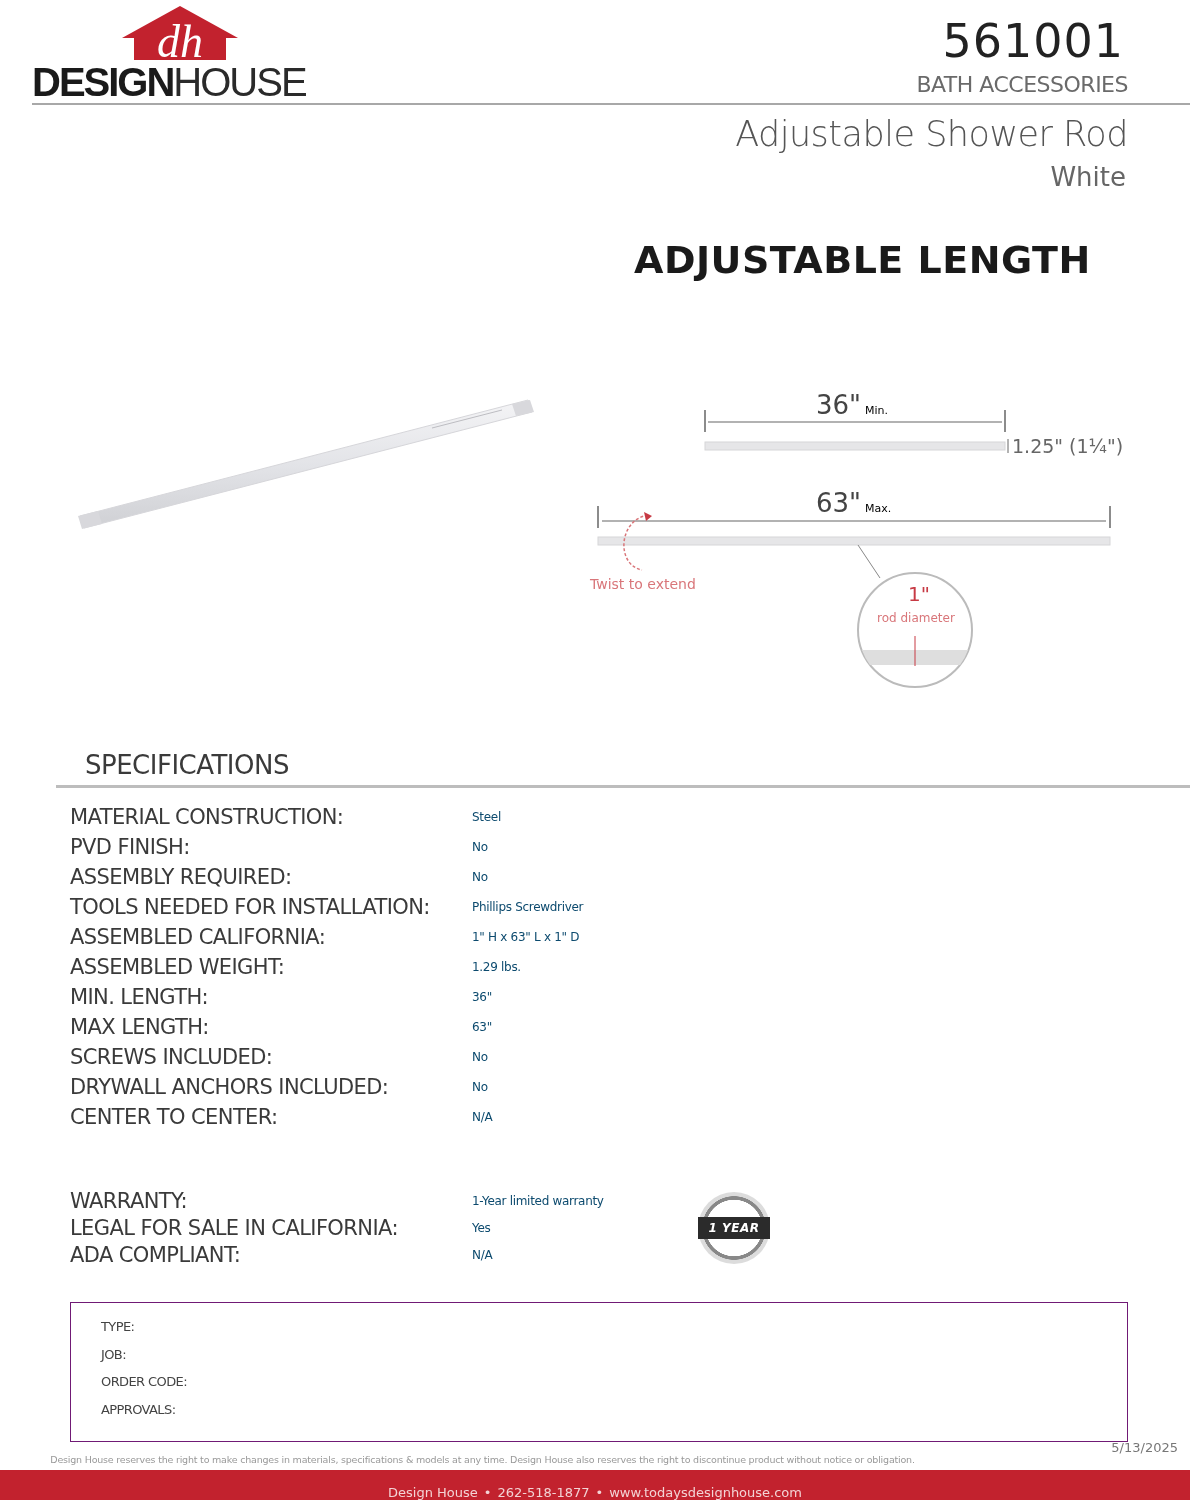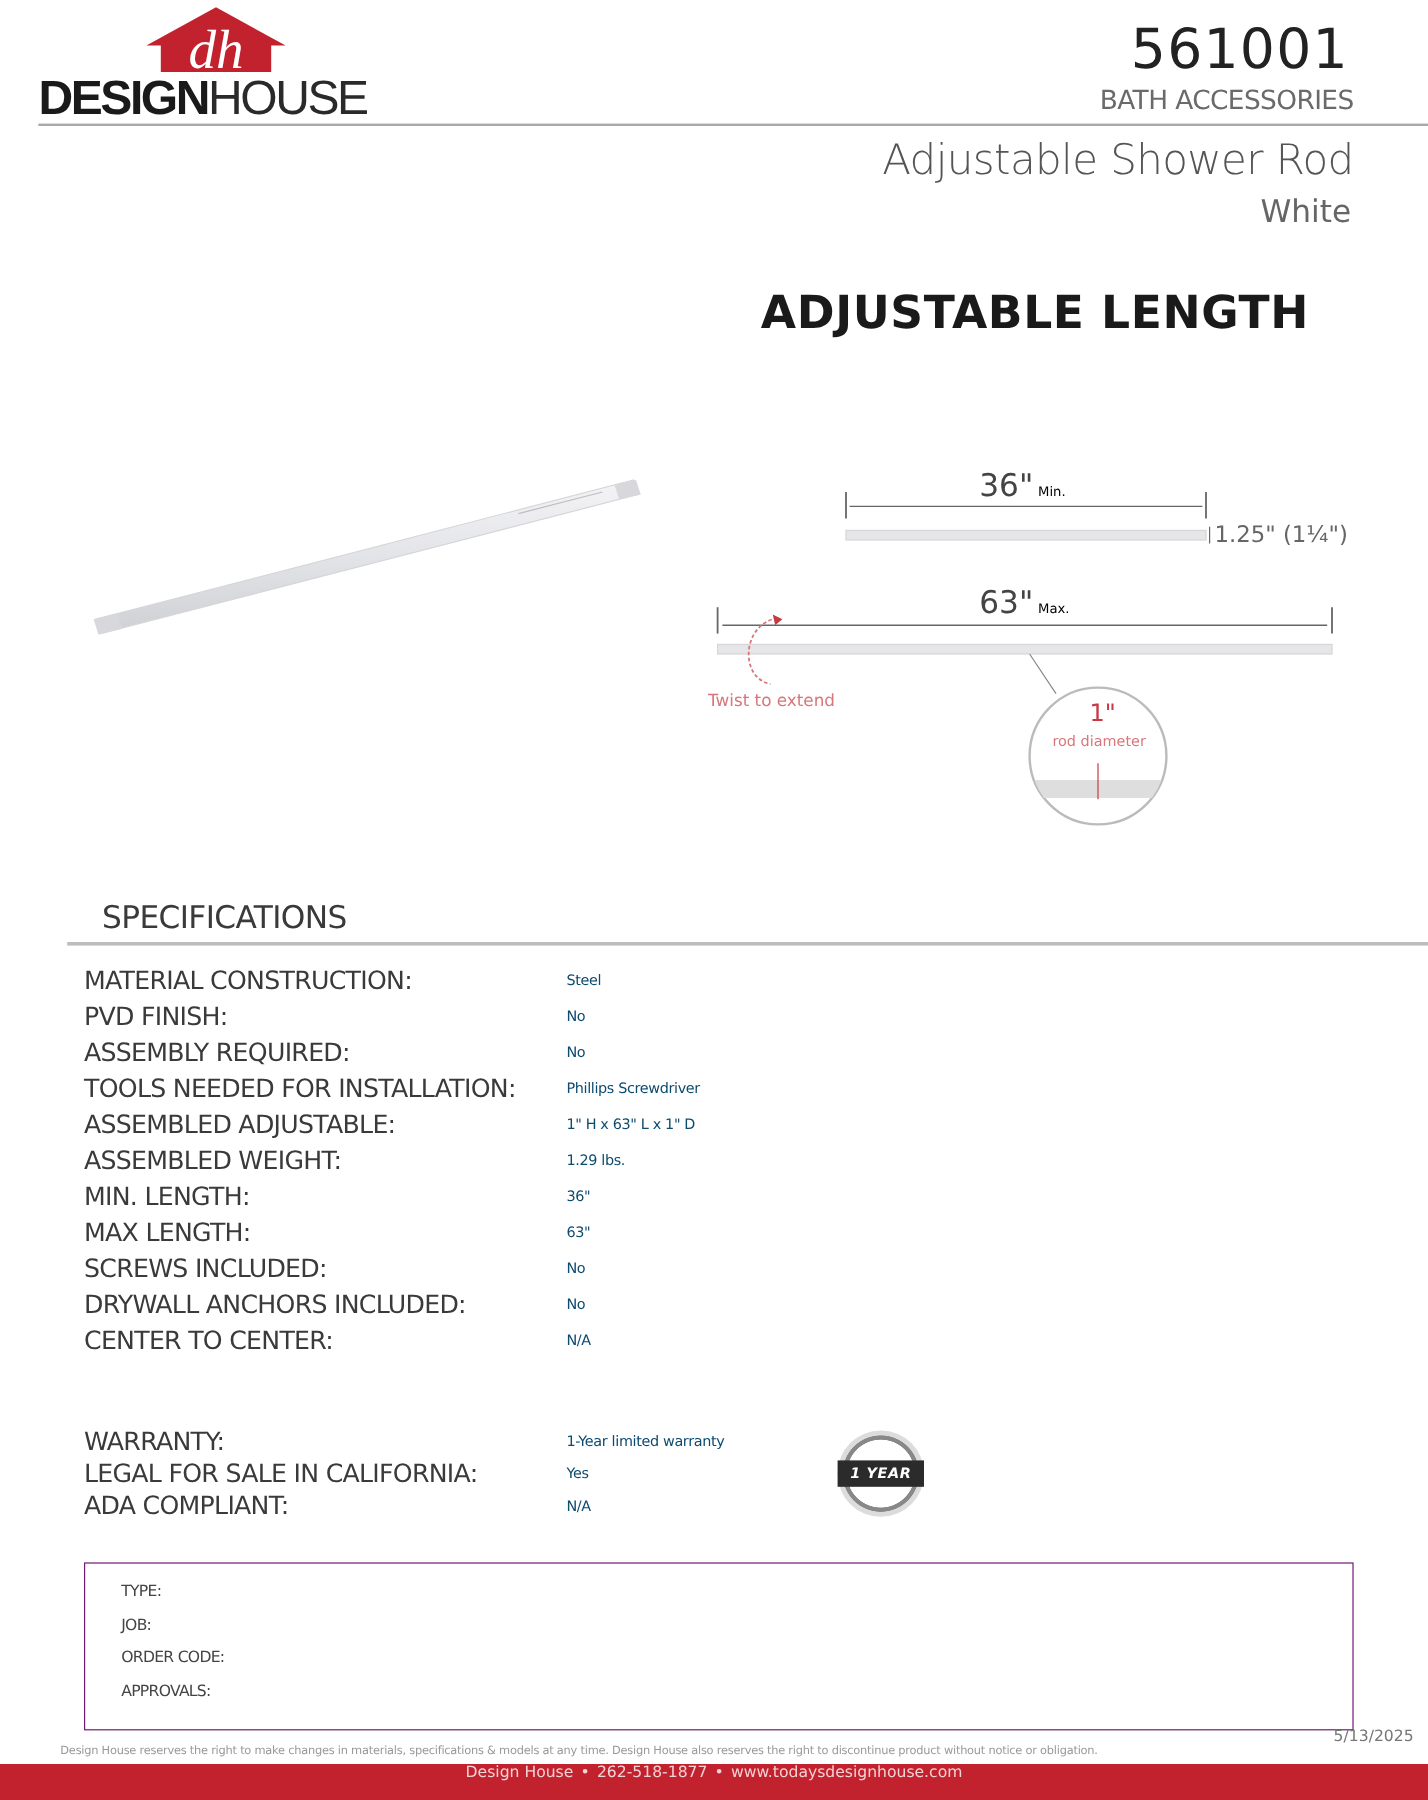--- a/index.html
+++ b/index.html
@@ -49,21 +49,21 @@
   .badge-band { position: absolute; left: 0; top: 25px; width: 72px; height: 22px; background: #2b2b2b; color: #fff; font-size: 12px; font-weight: bold; text-align: center; line-height: 22px; letter-spacing: 0.5px; font-style: italic; }
 
   
   .approval-box { position: absolute; left: 70px; top: 1302px; width: 1058px; height: 140px; border: 1px solid #701a75; }
   .approval-list { position: absolute; left: 30px; top: 16px; }
   .approval-item { font-size: 13px; color: #444; height: 27.5px; letter-spacing: -0.6px; }
 
   .date { position: absolute; right: 12px; top: 1440px; font-size: 13px; color: #777; }
   .disclaimer { position: absolute; left: 0; width: 965px; top: 1454px; text-align: center; font-size: 9.5px; color: #999; white-space: nowrap; letter-spacing: -0.2px; }
 
-  .footer-bar { position: absolute; left: 0; top: 1470px; width: 1190px; height: 30px; background: #c2222e; display: flex; align-items: flex-start; justify-content: center; }
+  .footer-bar { position: absolute; left: 0; top: 1470px; width: 1190px; height: 30px; background: #c2222e; display: flex; align-items: flex-end; justify-content: center; }
   .footer-bar span { color: #f3d3d5; font-size: 13px; white-space: nowrap; }
   .footer-bar .sep { margin: 0 6px; }
 </style>
 </head>
 <body>
 
 <div class="logo">
   <svg class="logo-house" viewBox="0 0 120 56" width="120" height="56">
     <polygon points="60,2 118,34 106,34 106,56 14,56 14,34 2,34" fill="#c2222e"></polygon>
     <text x="60" y="53" text-anchor="middle" font-family="Liberation Serif, serif" font-size="46" fill="#ffffff" font-style="italic">dh</text>
@@ -138,21 +138,21 @@
     </div>
   <div class="spec-row">
       <span class="spec-label">ASSEMBLY REQUIRED:</span>
       <span class="spec-value">No</span>
     </div>
   <div class="spec-row">
       <span class="spec-label">TOOLS NEEDED FOR INSTALLATION:</span>
       <span class="spec-value">Phillips Screwdriver</span>
     </div>
   <div class="spec-row">
-      <span class="spec-label">ASSEMBLED ADJUSTABLE:</span>
+      <span class="spec-label">ASSEMBLED CALIFORNIA:</span>
       <span class="spec-value">1" H x 63" L x 1" D</span>
     </div>
   <div class="spec-row">
       <span class="spec-label">ASSEMBLED WEIGHT:</span>
       <span class="spec-value">1.29 lbs.</span>
     </div>
   <div class="spec-row">
       <span class="spec-label">MIN. LENGTH:</span>
       <span class="spec-value">36"</span>
     </div>

